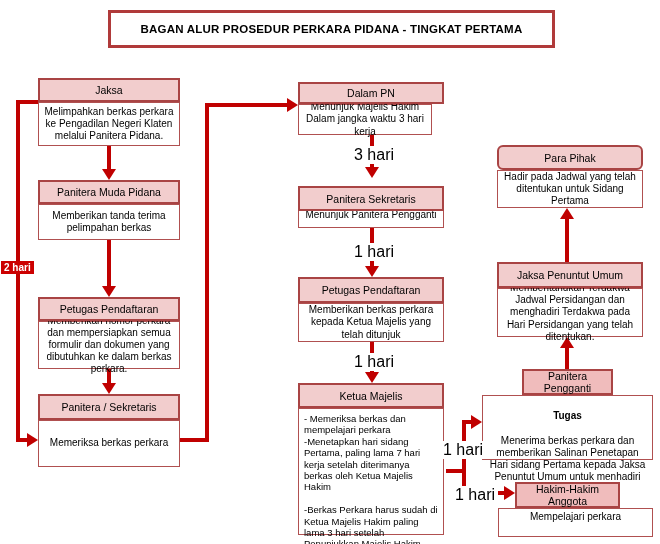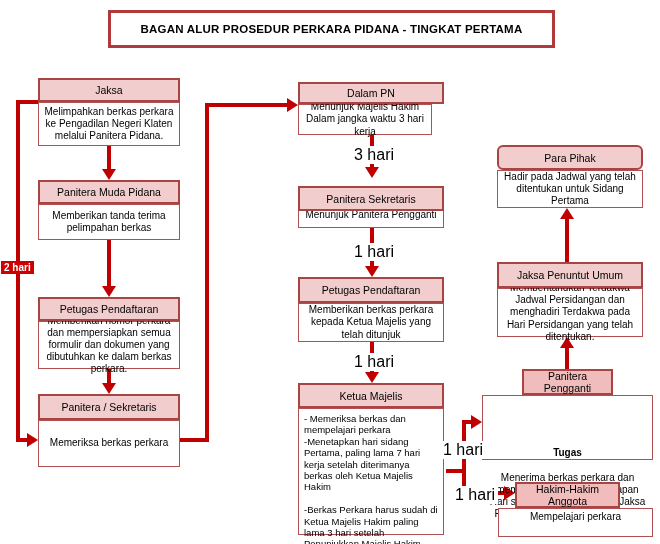--- a/index.html
+++ b/index.html
@@ -16,21 +16,21 @@
   .hdr{position:absolute;background:var(--header-fill);border:2px solid var(--box-border);
        display:flex;align-items:center;justify-content:center;font-weight:normal;
        font-size:10.5px;text-align:center;box-sizing:border-box;z-index:3;}
   .hdr.dark{background:var(--header-fill-dark);}
   .bdy{position:absolute;background:#fff;border:1px solid var(--body-border);
        display:flex;align-items:center;justify-content:center;font-size:10px;line-height:1.22;
        text-align:center;padding:2px 4px;box-sizing:border-box;white-space:pre-line;z-index:2;}
   .bdy.left{justify-content:flex-start;align-items:flex-start;text-align:left;
             font-size:9.5px;line-height:1.2;padding:4px 5px;}
   .bdy.block{display:block;text-align:center;padding:2px 4px;}
-  .bdy .bhead{font-weight:bold;font-size:10px;margin-top:37px;}
+  .bdy .bhead{font-weight:bold;font-size:10px;}
   .seg{position:absolute;background:var(--arrow);z-index:1;}
   .ah{position:absolute;width:0;height:0;z-index:1;}
   .ah-down{border-left:7px solid transparent;border-right:7px solid transparent;border-top:11px solid var(--arrow);}
   .ah-up{border-left:7px solid transparent;border-right:7px solid transparent;border-bottom:11px solid var(--arrow);}
   .ah-right{border-top:7px solid transparent;border-bottom:7px solid transparent;border-left:11px solid var(--arrow);}
   .elabel{position:absolute;background:#fff;font-size:16px;text-align:center;z-index:4;padding:0 2px;}
   .badge{position:absolute;background:var(--badge-bg);color:var(--badge-text);
          font-size:10px;font-weight:bold;padding:1px 3px;z-index:4;}
 </style>
 </head>

